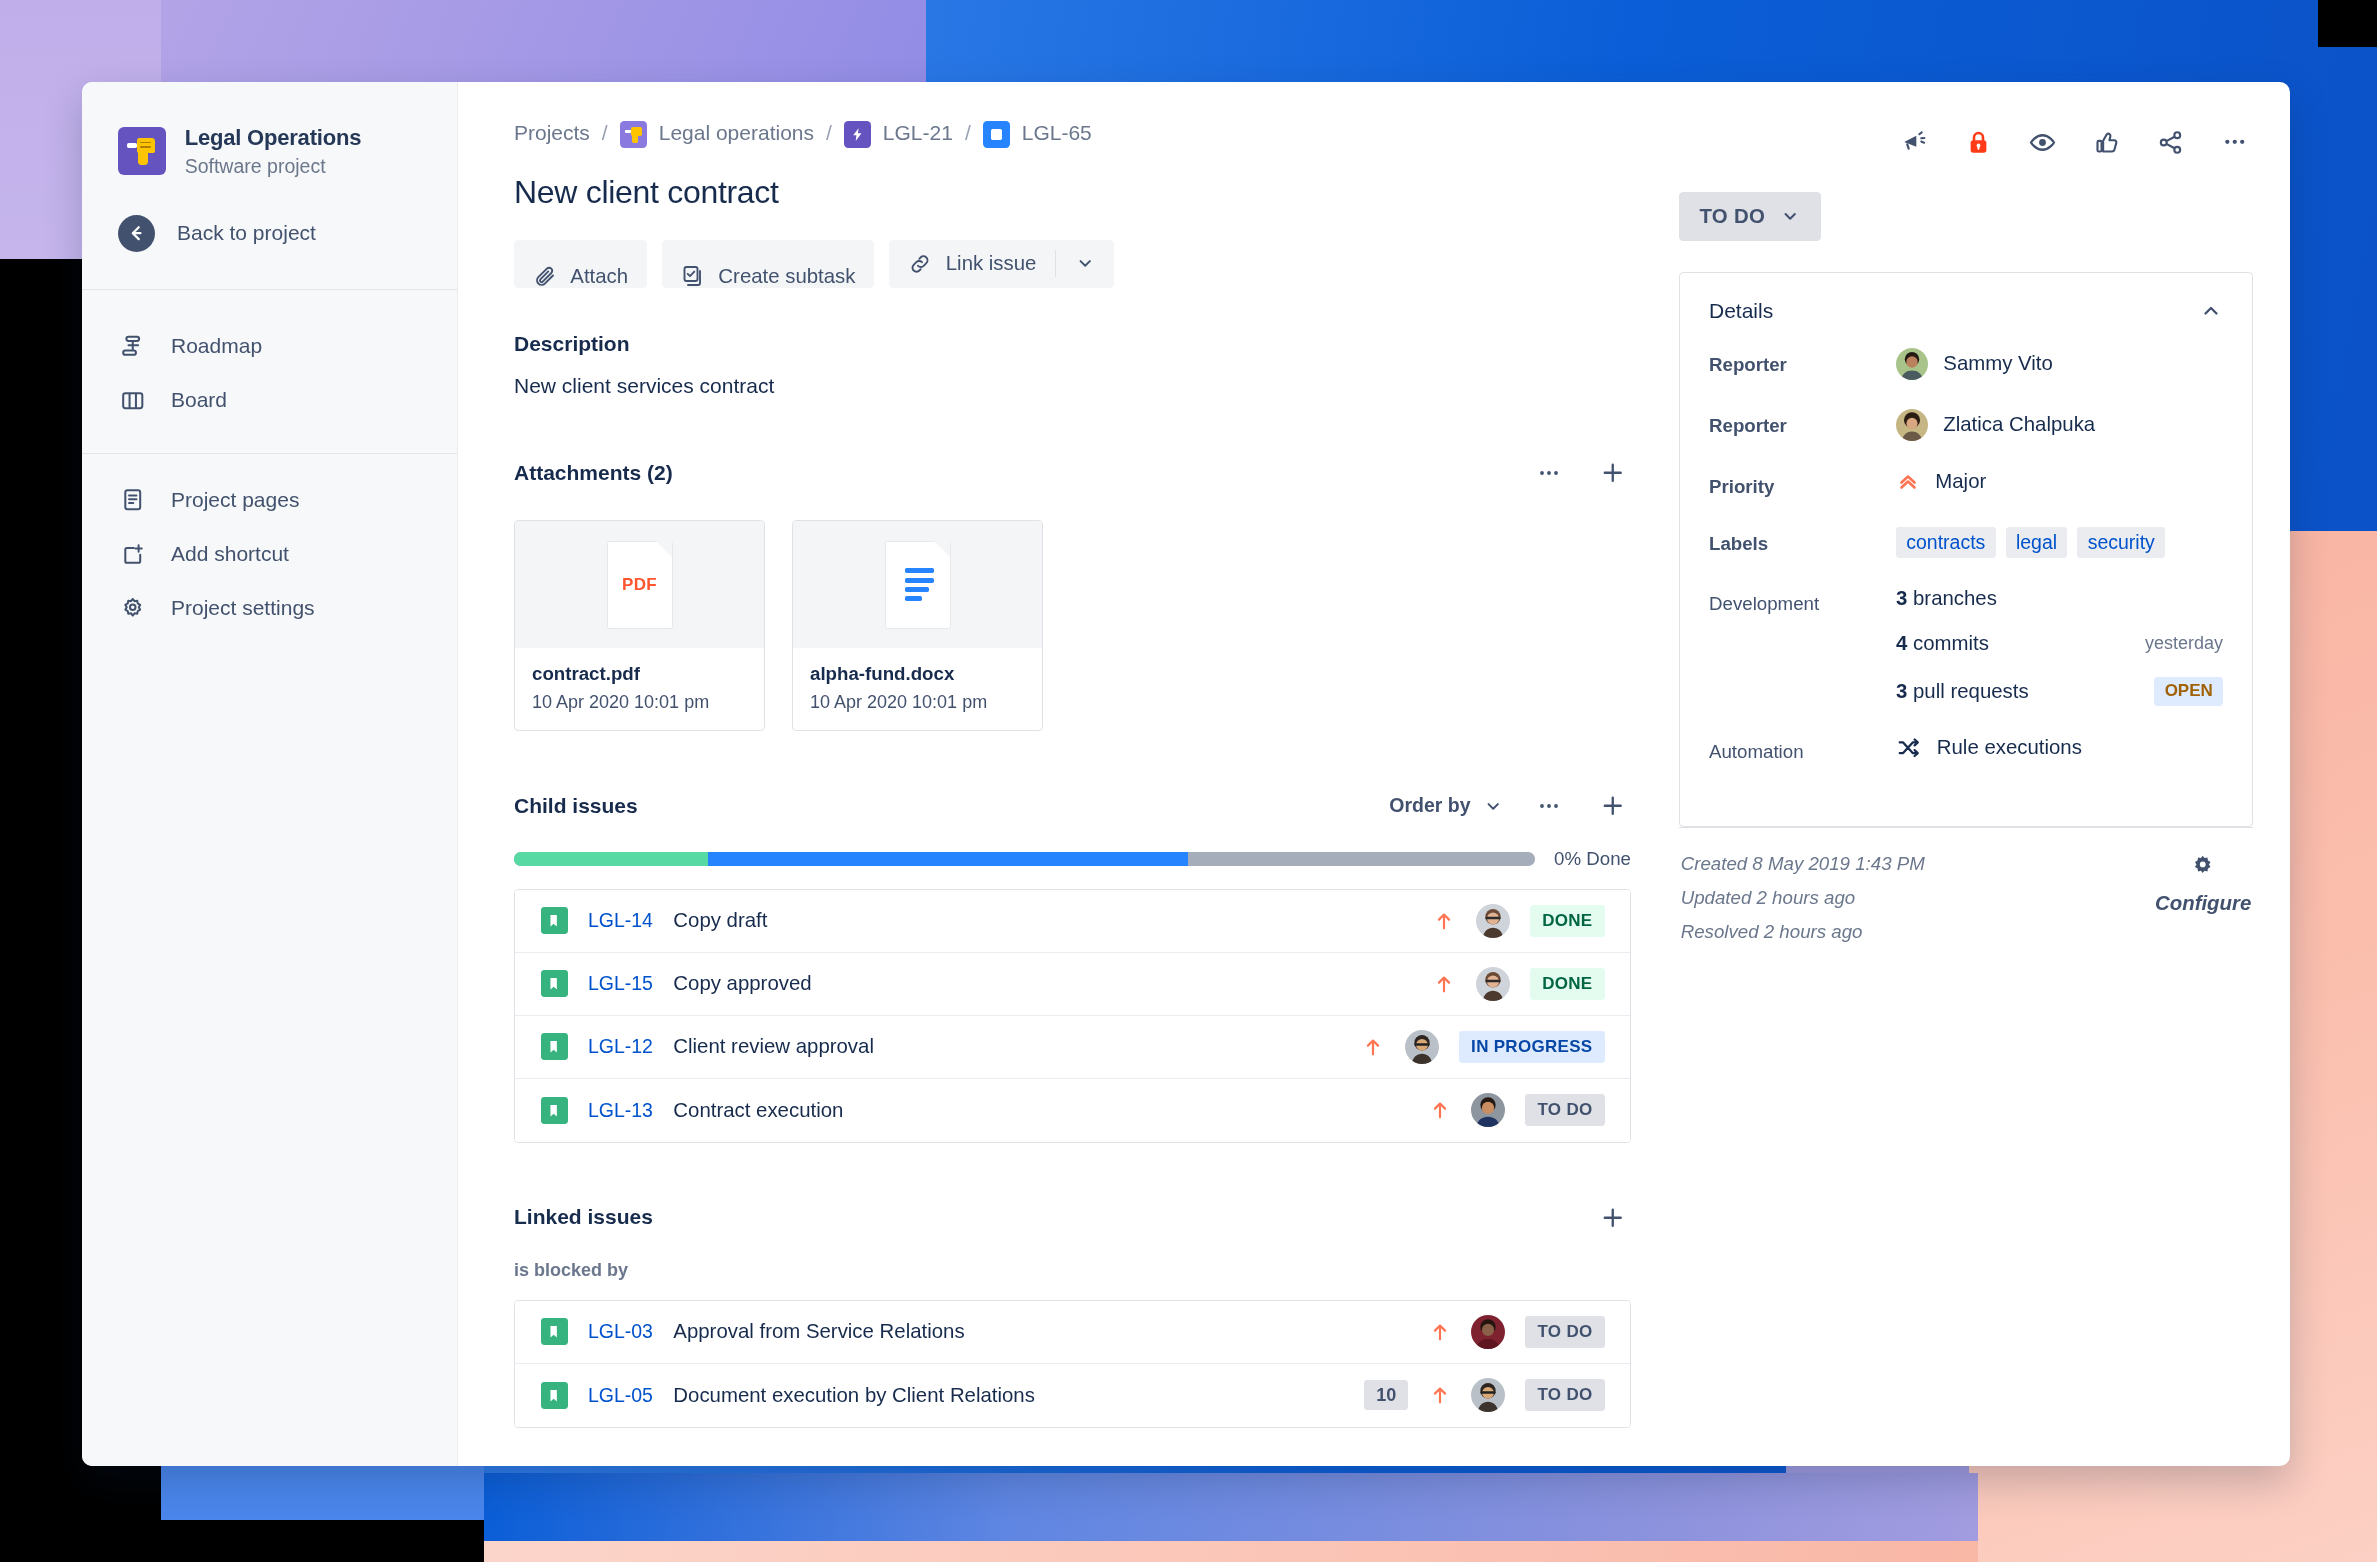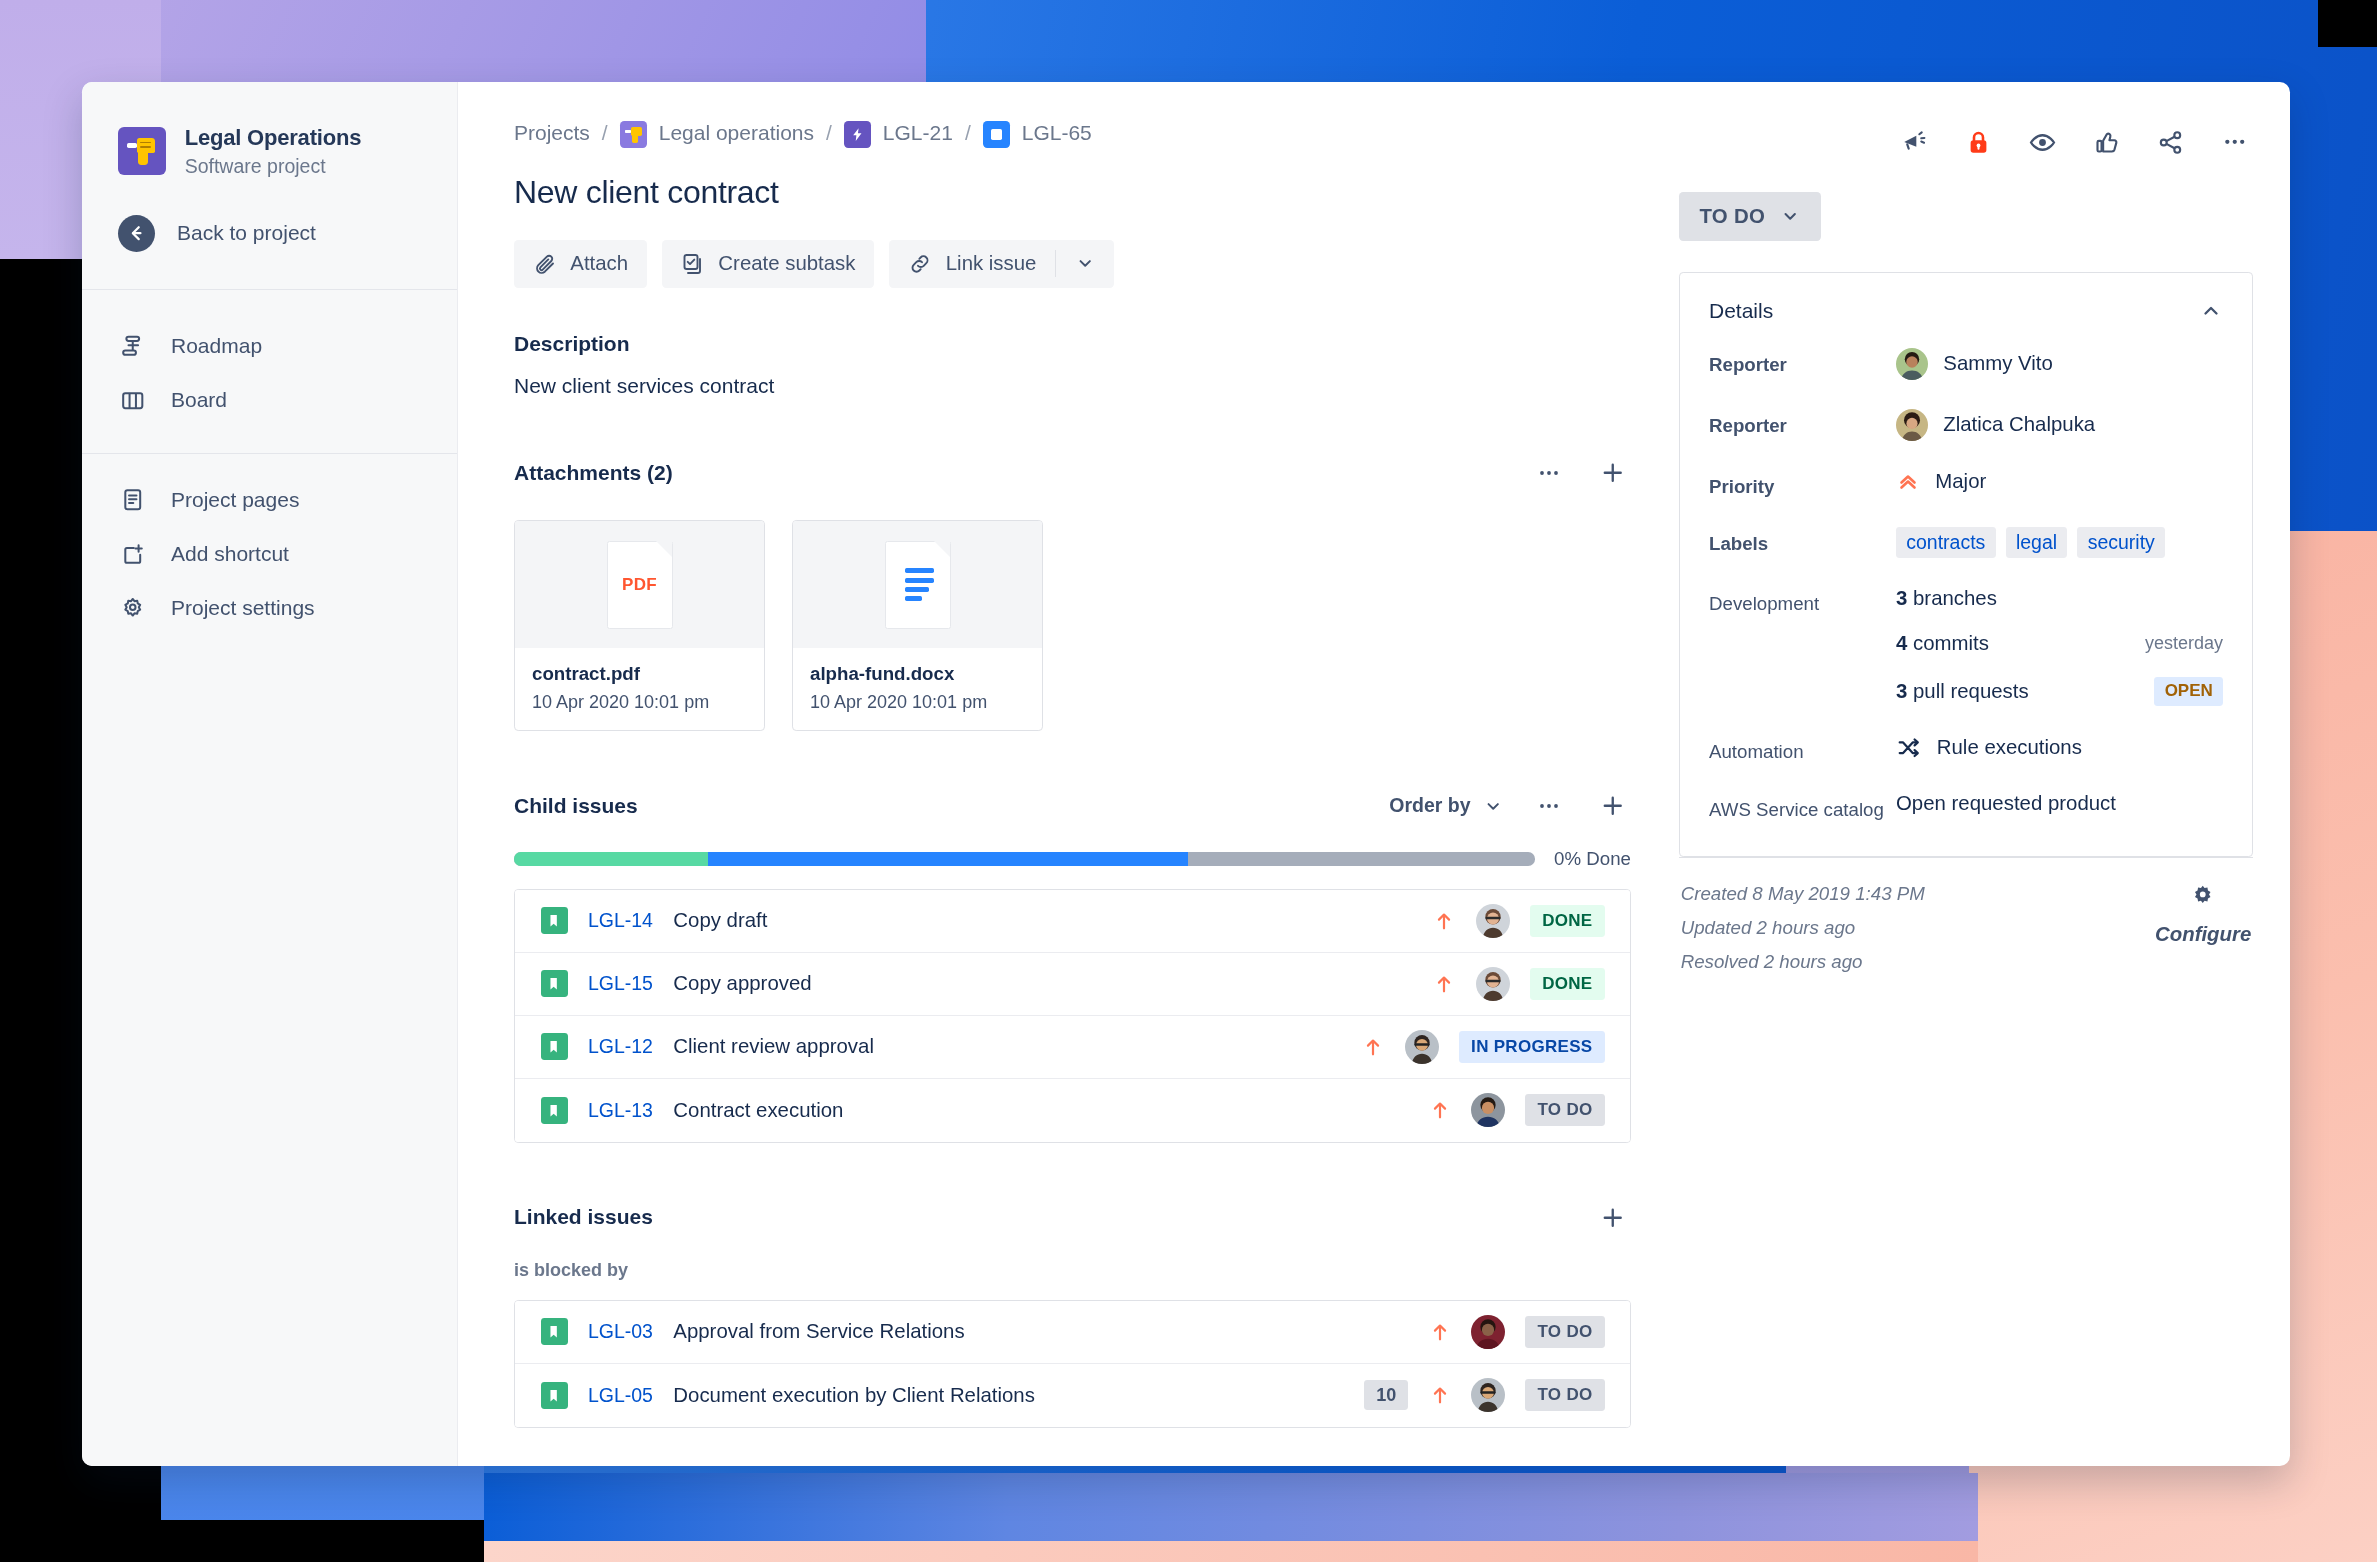--- a/index.html
+++ b/index.html
@@ -119,21 +119,21 @@
   .bc-ico.proj .t { position:absolute; left:5.1px; top:9.3px; width:6px; height:2.5px; background:#fff; border-radius:0.8px;}
   .bc-ico.epic { background: #6554c0; display:flex; align-items:center; justify-content:center; }
   .bc-ico.task { background: #2684ff; display:flex; align-items:center; justify-content:center; }
   .bc-ico.task .inner { width: 11px; height: 11px; background: #fff; border-radius: 1.7px; }
 
   .issue-title { font-size: 32px; font-weight: 500; color: #172b4d; margin-top: 25.5px; letter-spacing: -0.3px; }
 
   .actions { display: flex; align-items: center; gap: 15.3px; margin-top: 29px; }
   .btn {
     background: #f4f5f7; border: none; border-radius: 4.2px; height: 48px;
-    display: flex; align-items: center; gap: 13.6px; padding: 0 18.7px; cursor: pointer;
+    display: flex; align-items: flex-end; gap: 13.6px; padding: 0 18.7px; cursor: pointer;
   }
   .btn-label { font-size: 20.4px; color: #42526e; }
   .btn-split { display: flex; align-items: center; background: #f4f5f7; border-radius: 4.2px; height: 48px; }
   .btn-split .part { display: flex; align-items: center; gap: 13.6px; padding: 0 18.7px; height: 48px; cursor: pointer; }
   .btn-split .divider { width: 0.8px; height: 27px; background: #dfe1e6; }
   .btn-split .caret { padding: 0 18.7px; display: flex; align-items: center; height: 48px; cursor: pointer; }
 
   .sec-label { font-size: 21px; font-weight: 700; color: #172b4d; }
   .desc-block { margin-top: 44px; }
   .desc-text { font-size: 21px; color: #172b4d; margin-top: 18.7px; }
@@ -819,26 +819,20 @@
               <span>
                 <svg width="25.5" height="25.5" viewBox="0 0 24 24" fill="none">
                   <path d="M3.5 7h3.2l9 10h3.8M3.5 17h3.2l9-10h3.8" stroke="#172b4d" stroke-width="2.1" stroke-linecap="round" stroke-linejoin="round"></path>
                   <path d="M17.5 4.2L20.5 7l-3 2.8M17.5 14.2l3 2.8-3 2.8" stroke="#172b4d" stroke-width="2.1" stroke-linecap="round" stroke-linejoin="round"></path>
                 </svg>
               </span>
               <span>Rule executions</span>
             </div>
           </div>
 
-          <div class="field-row" style="margin-bottom:0">
-            <div class="field-label normal" style="line-height:1.3">AWS Service catalog</div>
-            <div class="field-value">
-              <span>Open requested product</span>
-            </div>
-          </div>
 
         </div>
       </div>
 
       <div class="card-footer">
         <div class="footer-times">
           <div>Created 8 May 2019 1:43 PM</div>
           <div>Updated 2 hours ago</div>
           <div>Resolved 2 hours ago</div>
         </div>

